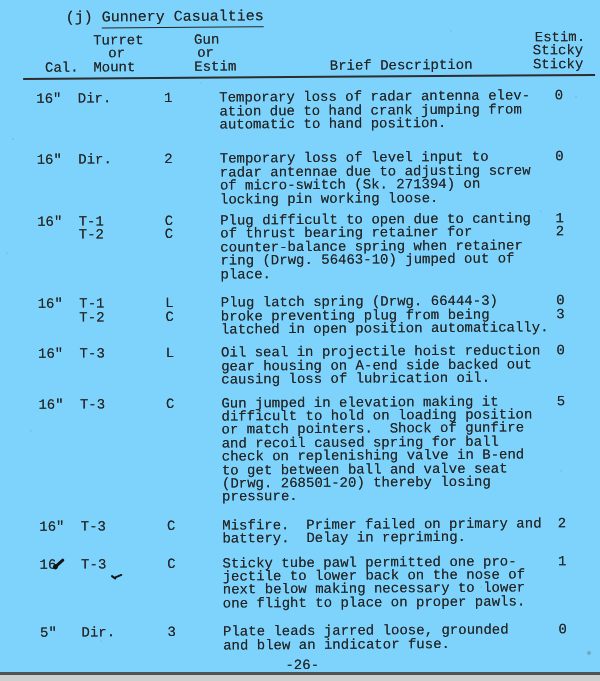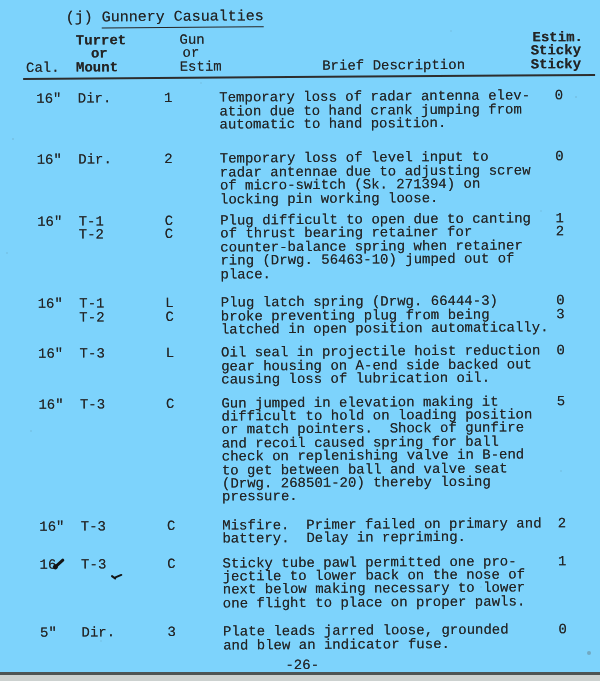--- a/index.html
+++ b/index.html
@@ -13,25 +13,25 @@
     color:#242424;
     text-shadow:0 0 0.6px rgba(25,25,25,0.65);
   }
   .content{transform:rotate(-0.4deg);transform-origin:300px 340px;}
   .cell{white-space:pre-wrap;}
   
   .title-line{margin:9px 0 0 68px;font-size:15px;line-height:16px;}
   .title-underline{border-bottom:1.6px solid #262626;padding-bottom:1px;}
   
   .thead{display:flex;align-items:flex-start;margin-top:8px;padding-left:28px;}
-  .h-cal{width:52px;align-self:flex-end;}
-  .h-turret{width:87px;font-weight:bold;}
+  .h-cal{width:52px;align-self:flex-end;margin-left:19px;}
+  .h-turret{width:87px;}
   .h-gun{width:56px;margin-left:20px;}
   .h-desc{width:333px;text-align:center;align-self:flex-end;}
-  .h-salvos{width:70px;margin-left:-23px;font-weight:bold;}
+  .h-salvos{width:70px;margin-left:-23px;}
   .h-ind15{padding-left:15px;}
   .h-ind3{padding-left:3px;}
   .h-ind2{padding-left:2px;}
   .rule{margin:3px 0 0 25px;width:572px;height:2px;background:#2d2d2d;}
   
   .rows{margin-top:13px;}
   .row{display:flex;align-items:flex-start;padding-left:38px;}
   .c-cal{width:42px;}
   .c-turret{width:87px;}
   .c-gun{width:56px;}

